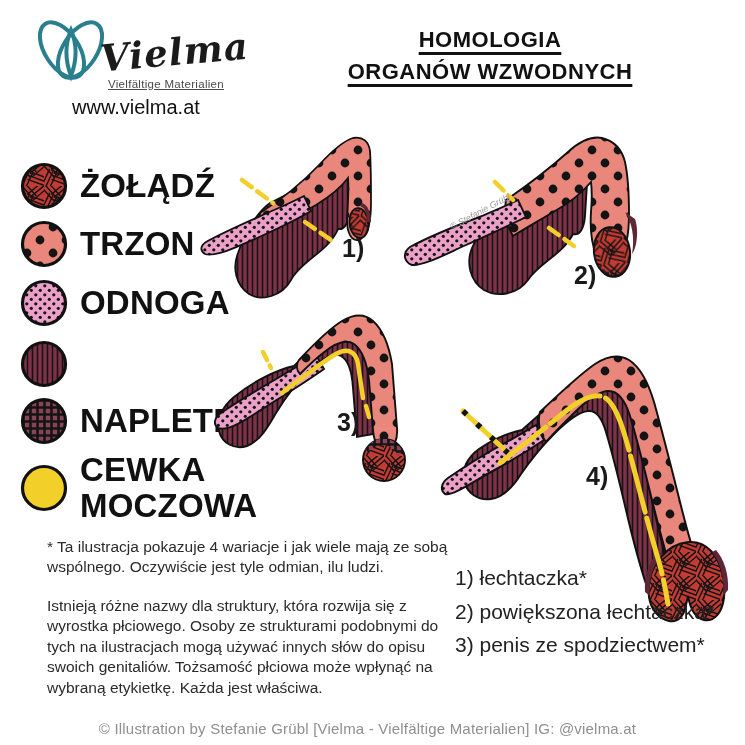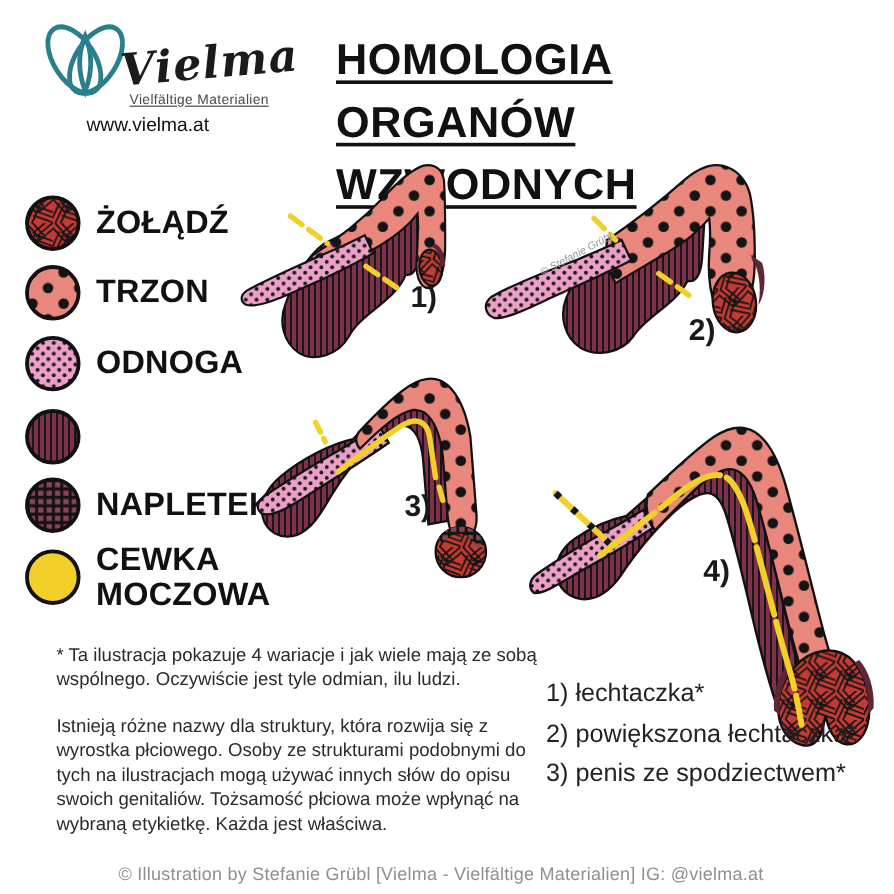--- a/index.html
+++ b/index.html
@@ -9,30 +9,30 @@
   }
   
   .logo{position:absolute;left:28px;top:8px;width:220px;height:100px;}
   .logo-heart{position:absolute;left:4px;top:4px;}
   .logo-script{
     position:absolute;left:72px;top:22px;font-family:"DejaVu Serif",serif;
     font-style:italic;font-weight:bold;font-size:37px;transform:rotate(-5deg);
     letter-spacing:1px;color:#1b1b1b;
   }
   .logo-tagline{position:absolute;left:80px;top:70px;font-size:11.5px;color:#4a4a4a;letter-spacing:.3px;text-decoration:underline;}
-  .logo-url{position:absolute;left:44px;top:88px;font-size:16px;color:#111;}
+  .logo-url{position:absolute;left:44px;top:88px;font-size:20px;color:#111;}
   .title{
-    position:absolute;left:280px;top:24px;width:420px;
-    font-weight:bold;font-size:36px;line-height:1.45;letter-spacing:.5px;
+    position:absolute;left:280px;top:24px;width:420px;text-align:center;
+    font-weight:bold;font-size:22px;line-height:1.45;letter-spacing:.5px;
   }
   .title span{text-decoration:underline;text-decoration-thickness:2.5px;text-underline-offset:5px;}
   
   .legend{position:absolute;left:20px;top:160px;width:230px;}
   .legend-item{position:absolute;left:0;display:flex;align-items:center;gap:12px;}
-  .legend-label{font-weight:bold;font-size:27px;letter-spacing:.2px;line-height:1.08;}
+  .legend-label{font-weight:bold;font-size:33px;letter-spacing:.2px;line-height:1.08;}
   .li-0{top:2px}.li-1{top:60px}.li-2{top:119px}.li-3{top:180px}.li-4{top:237px}.li-5{top:292px}
   
   .fig{position:absolute;pointer-events:none;}
   #fig1{left:195px;top:128px;width:220px;height:186px;}
   #fig2{left:400px;top:135px;width:310px;height:175px;}
   #fig3{left:200px;top:312px;width:225px;height:200px;}
   #fig4{left:435px;top:335px;width:305px;height:290px;}
   .fig svg{width:100%;height:100%;display:block;}
   .fig-label{position:absolute;font-weight:bold;font-size:25px;color:#1a1a1a;}
   #lab1{left:342px;top:234px;} #lab2{left:574px;top:261px;}

